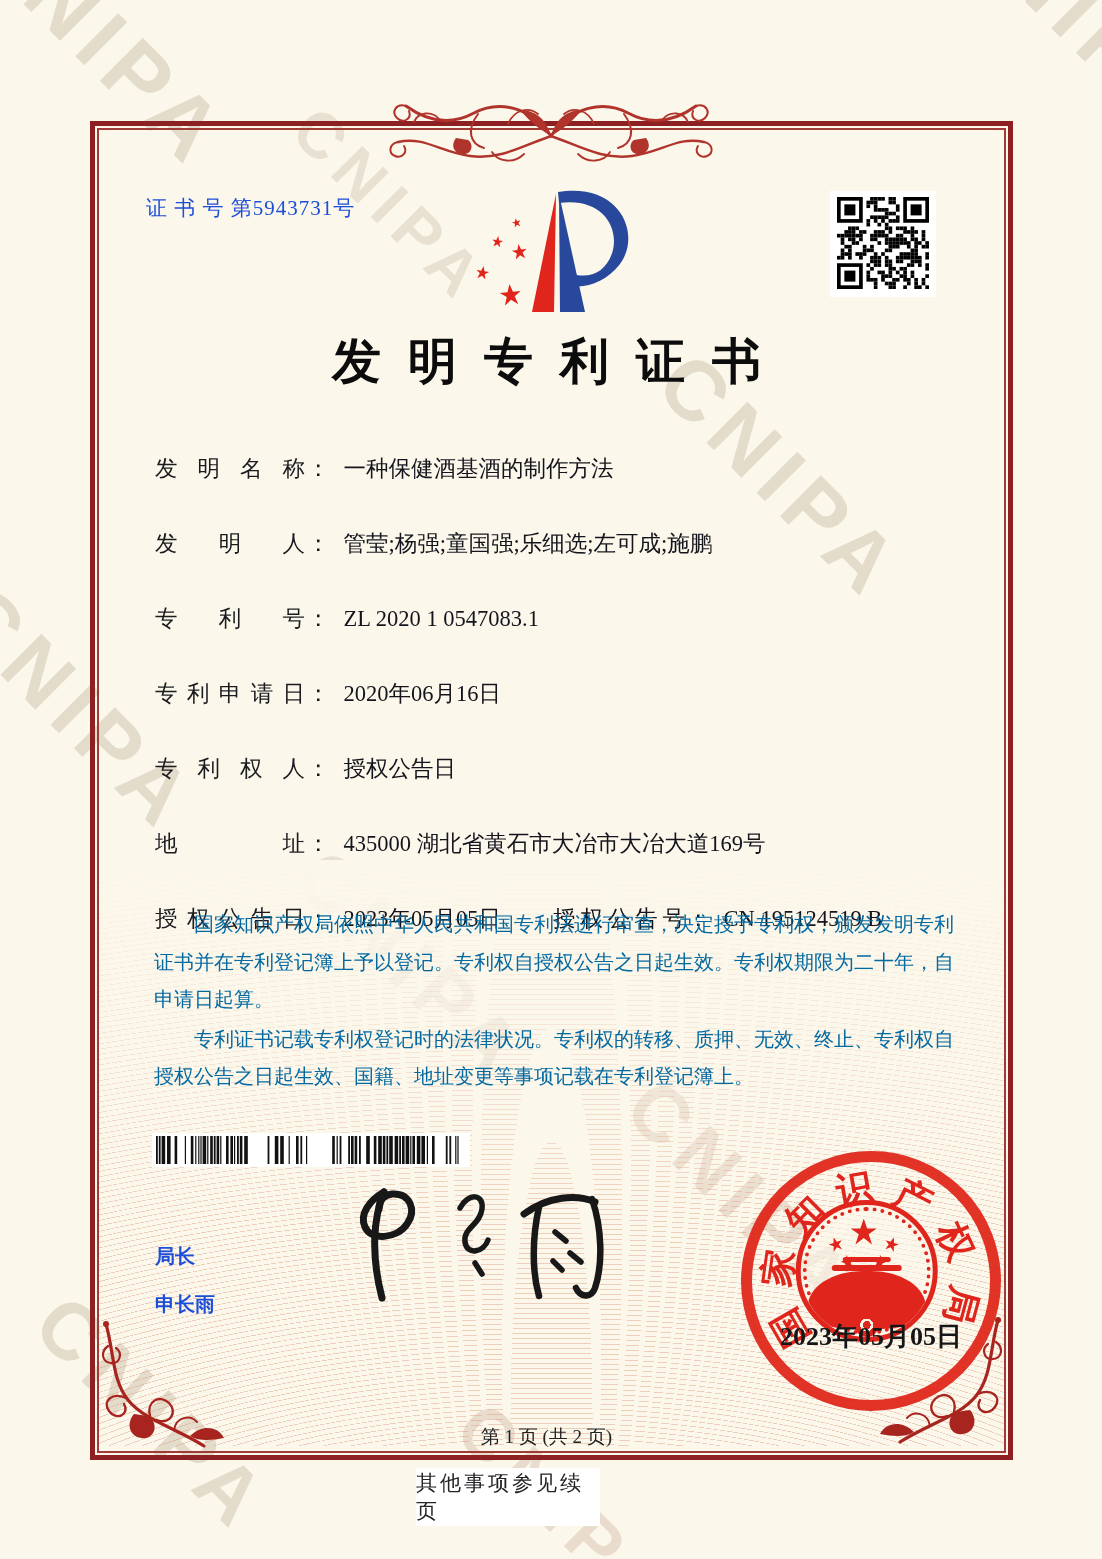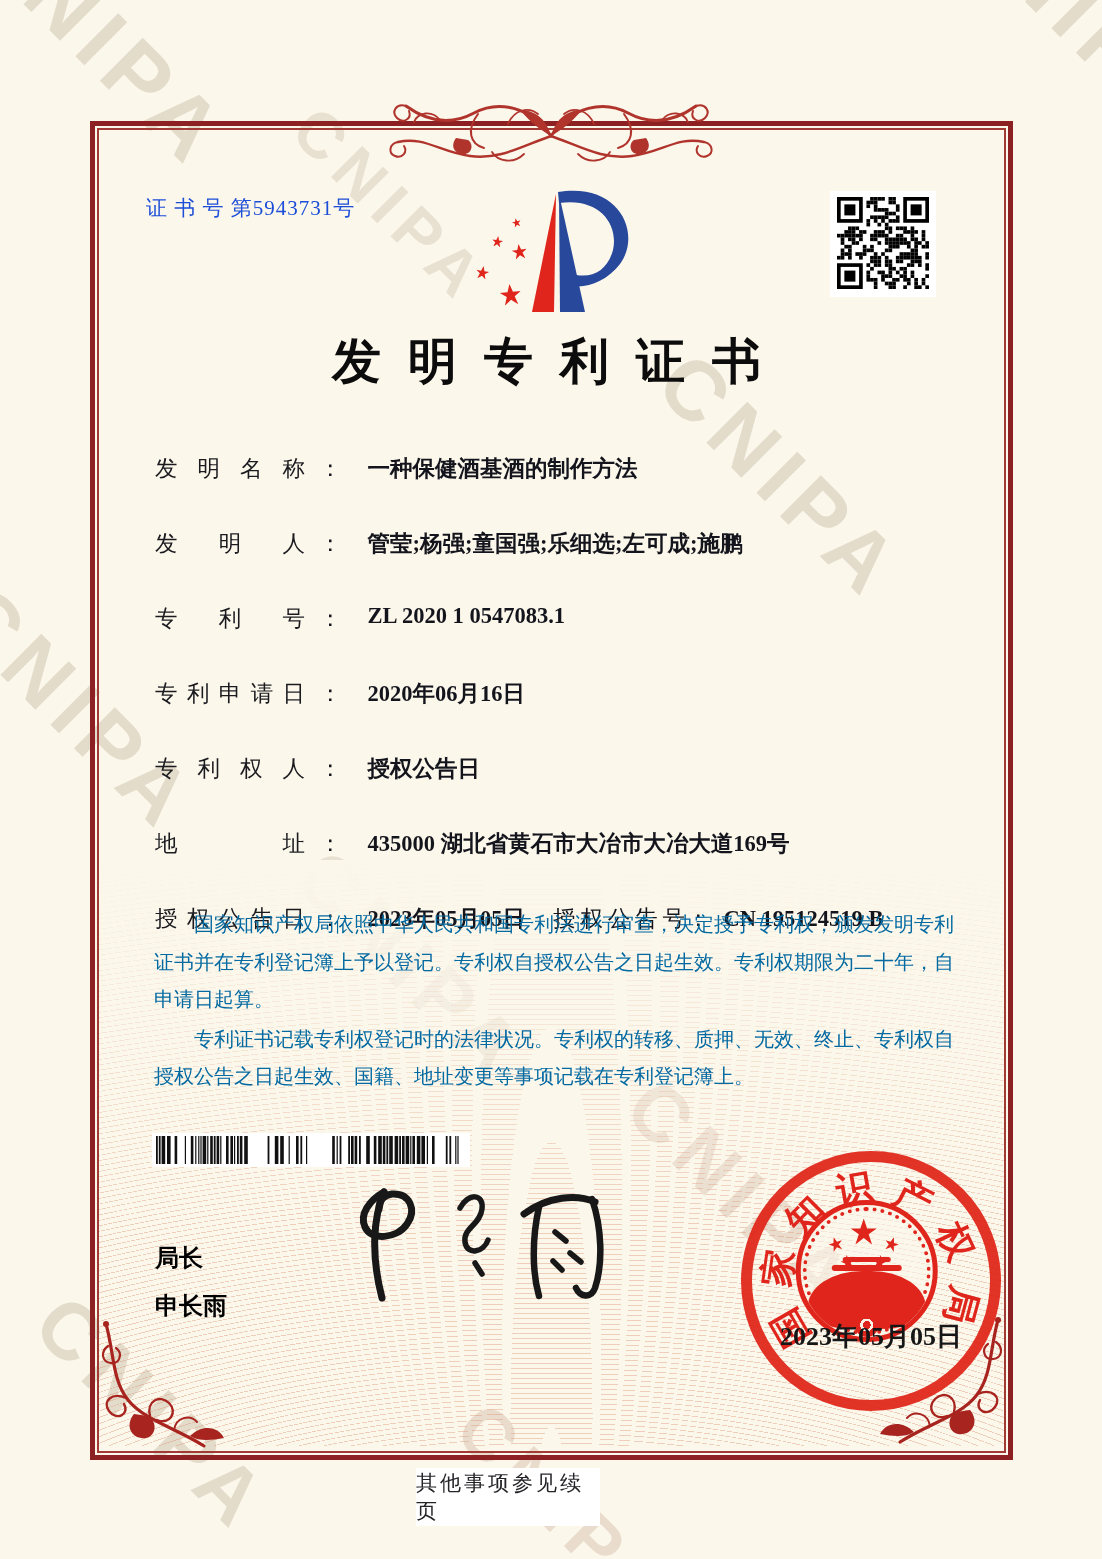--- a/index.html
+++ b/index.html
@@ -46,39 +46,39 @@
   .star5{position:absolute;background:var(--logo-red,#e0251c);
      clip-path:polygon(50% 0,63% 38%,100% 38%,69% 60%,82% 100%,50% 75%,18% 100%,31% 60%,0 38%,37% 38%);}
   .qr{position:absolute;left:830px;top:191px;width:106px;height:106px;background:#fff;z-index:2;}
   .qr svg{position:absolute;left:7px;top:6px;}
 
   .title{position:absolute;left:90px;top:329px;width:913px;text-align:center;z-index:2;
          font-size:49px;font-weight:bold;letter-spacing:27px;padding-left:27px;box-sizing:border-box;color:#0c0c0c;}
 
   
   .fields{position:absolute;left:155px;top:453px;width:810px;z-index:2;font-size:22.5px;color:#14141c;}
-  .frow{display:flex;align-items:flex-start;margin-bottom:44px;position:relative;gap:12px;}
+  .frow{display:flex;align-items:center;margin-bottom:44px;position:relative;}
   .flabel{display:inline-block;width:150px;text-align:justify;text-align-last:justify;color:#1a1a1f;}
   .colon{margin:0 14px 0 2px;}
-  .fvalue{white-space:nowrap;font-weight:bold;}
+  .fvalue{white-space:nowrap;}
   .pair2{position:absolute;left:398px;top:0;display:flex;align-items:baseline;}
   .flabel2{display:inline-block;width:132px;text-align:justify;text-align-last:justify;}
 
   
   .paras{position:absolute;left:154px;top:906px;width:800px;z-index:2;font-size:20px;
          line-height:37.5px;text-align:justify;color:#0369a1;}
   .paras p{margin:0;text-indent:2em;}
   .paras p + p{margin-top:2px;}
 
   
   .barcode{position:absolute;left:152px;top:1133px;width:318px;height:34px;background:#fff;z-index:3;}
   .barcode svg{position:absolute;left:4px;top:3px;}
   .signature{position:absolute;left:318px;top:1168px;width:300px;height:158px;z-index:5;}
-  .officer{position:absolute;left:155px;top:1234px;z-index:3;font-family:Liberation Sans, sans-serif;
-           font-weight:bold;font-size:24px;line-height:48px;color:#000000;}
+  .officer{position:absolute;left:155px;top:1234px;z-index:3;font-family:Liberation Mono, monospace;
+           font-weight:bold;font-size:20px;line-height:48px;color:#1d4ed8;}
 
   
   .seal{position:absolute;left:741px;top:1151px;width:260px;height:260px;z-index:4;}
   .seal-ring{position:absolute;inset:0;border-radius:50%;border:11px solid rgba(224,35,24,0.93);}
   .seal-char{position:absolute;left:50%;top:50%;width:44px;height:44px;margin:-22px 0 0 -22px;
      display:flex;align-items:center;justify-content:center;font-size:37px;font-weight:bold;
      color:var(--seal-red,#e0251c);font-family:"Liberation Sans",sans-serif;}
   .emblem{position:absolute;left:50%;top:46%;width:132px;height:132px;transform:translate(-53%,-50%);
      border-radius:50%;border:5px solid var(--seal-red,#e0251c);background:rgba(252,246,235,0.6);overflow:hidden;}
   .emblem .wheat{position:absolute;inset:2px;border-radius:50%;border:4px dotted var(--seal-red,#e0251c);}
@@ -559,15 +559,16 @@
       <div class="star5" style="left:40px;top:50px;width:14px;height:14px;transform:rotate(-10deg);"></div>
       <div class="star5" style="left:72px;top:50px;width:14px;height:14px;transform:rotate(10deg);"></div>
       <div class="roof2"></div>
       <div class="roof1"></div>
       <div class="chord"></div>
       <div class="gear"></div>
     </div>
     <div class="seal-date">2023年05月05日</div>
   </div>
 
+  <div class="pageno">第 1 页 (共 2 页)</div>
   <div class="bottom-note">其他事项参见续页</div>
 
 </div>
 
 </body></html>

